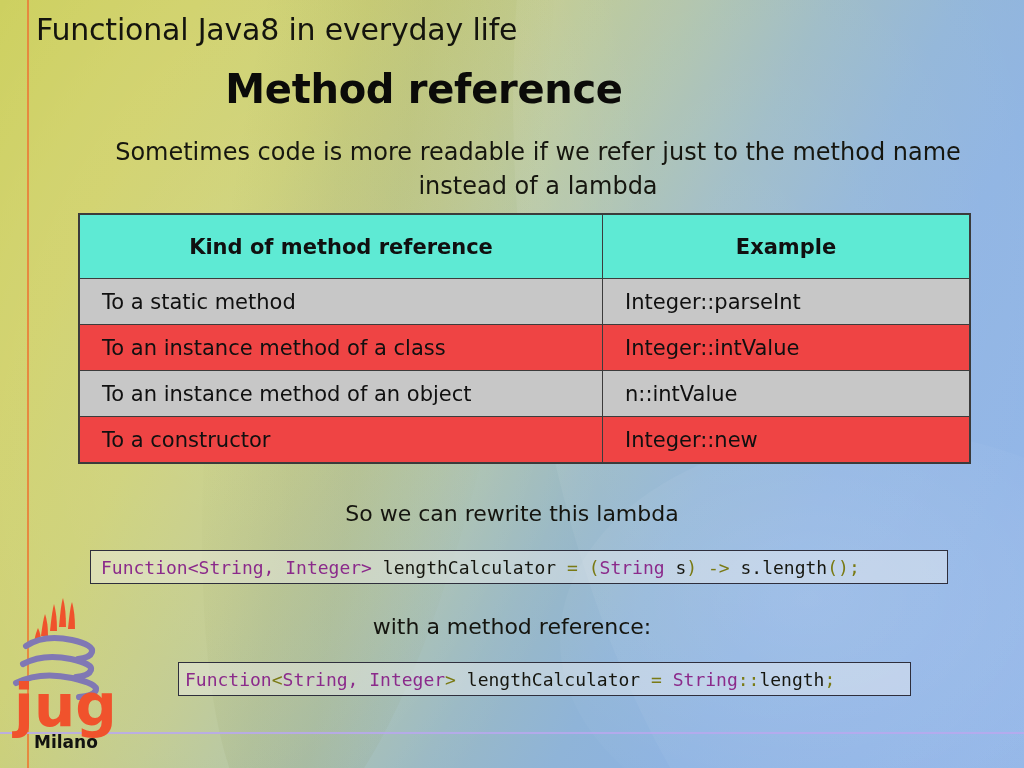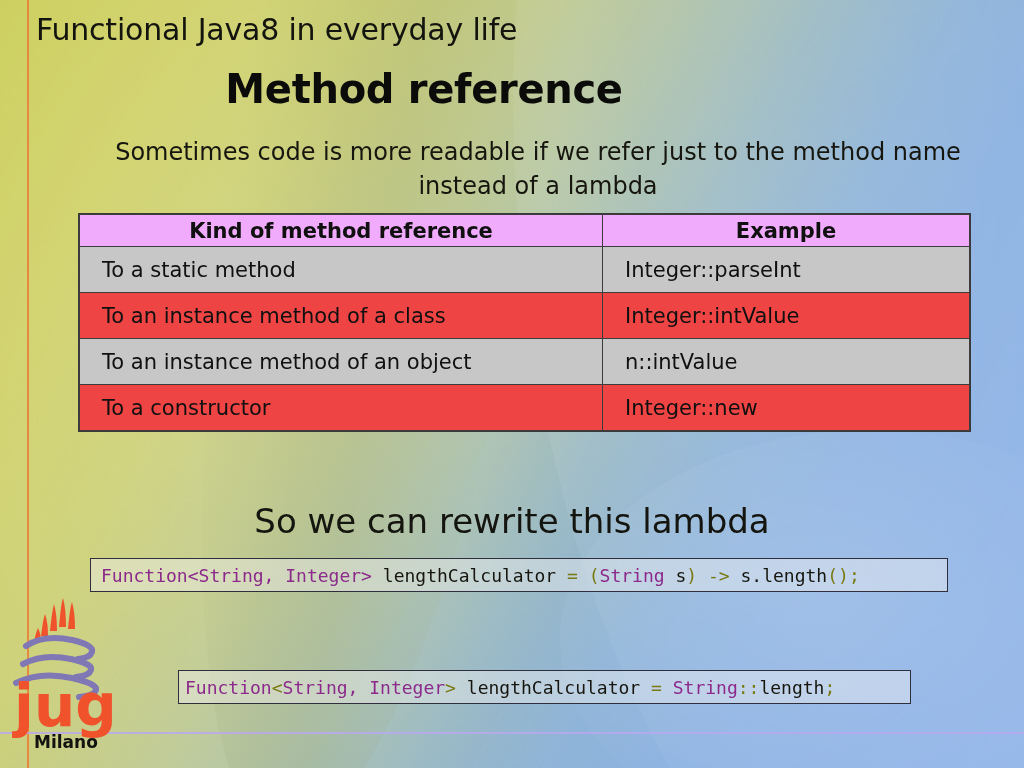--- a/index.html
+++ b/index.html
@@ -157,60 +157,59 @@
   }
   .ref-table th, .ref-table td {
     border: 1px solid #3c3c3c;
     height: 46px;
     font-size: 21px;
     color: #101010;
     font-weight: 400;
     box-sizing: border-box;
   }
   .ref-table th {
-    background: #f0abfc;
+    background: #5eead4;
     font-weight: bold;
     text-align: center;
     font-size: 21px;
-    height: 32px;
+    height: 64px;
   }
   .ref-table td {
     padding-left: 22px;
     text-align: left;
   }
   .ref-table tr.row-odd td { background: #c7c7c7; }
   .ref-table tr.row-even td { background: #ef4444; }
   .col-kind { width: 523px; }
   .col-example { width: 367px; }
 
   
   .lead-line {
     position: absolute;
     left: 0;
     width: 1024px;
     text-align: center;
-    font-size: 34px;
+    font-size: 22px;
     color: #15150f;
   }
   #lead-rewrite { top: 501px; }
   #lead-methodref { top: 614px; }
 
   
   .code-block {
     position: absolute;
     border: 1px solid #2e2e3c;
     background: rgba(240,240,240,0.45);
     font-family: "DejaVu Sans Mono", monospace;
     font-size: 18px;
     line-height: 26px;
     color: #16160f;
     padding: 4px 10px;
     white-space: nowrap;
     box-sizing: border-box;
-    margin-top: 8px;
   }
   #code-lambda {
     left: 90px;
     top: 550px;
     width: 858px;
     height: 34px;
   }
   #code-methodref {
     left: 178px;
     top: 662px;
@@ -280,20 +279,21 @@
         <td>To a constructor</td>
         <td>Integer::new</td>
       </tr>
     </tbody>
   </table>
 
   <div class="lead-line" id="lead-rewrite">So we can rewrite this lambda</div>
 
   <div class="code-block" id="code-lambda"><span class="tok-type">Function</span><span class="tok-type">&lt;</span><span class="tok-type">String, Integer</span><span class="tok-type">&gt;</span><span class="tok-plain"> lengthCalculator </span><span class="tok-op">=</span><span class="tok-plain"> </span><span class="tok-op">(</span><span class="tok-type">String</span><span class="tok-plain"> s</span><span class="tok-op">)</span><span class="tok-plain"> </span><span class="tok-op">-&gt;</span><span class="tok-plain"> s.length</span><span class="tok-op">();</span></div>
 
+  <div class="lead-line" id="lead-methodref">with a method reference:</div>
 
   <div class="code-block" id="code-methodref"><span class="tok-type">Function</span><span class="tok-op">&lt;</span><span class="tok-type">String, Integer</span><span class="tok-op">&gt;</span><span class="tok-plain"> lengthCalculator </span><span class="tok-op">=</span><span class="tok-plain"> </span><span class="tok-type">String</span><span class="tok-op">::</span><span class="tok-plain">length</span><span class="tok-op">;</span></div>
 
   <div class="logo">
     <svg width="120" height="165" viewBox="0 0 120 165" xmlns="http://www.w3.org/2000/svg">
       <g fill="#f0522c">
         <path d="M35 38 q2 -16 4 -22 q3 8 3 22 z"></path>
         <path d="M44 33 q2 -20 4 -27 q3 10 3 27 z"></path>
         <path d="M53 29 q2 -24 4 -29 q3 11 3 29 z"></path>
         <path d="M62 31 q2 -22 4 -27 q3 10 3 27 z"></path>

